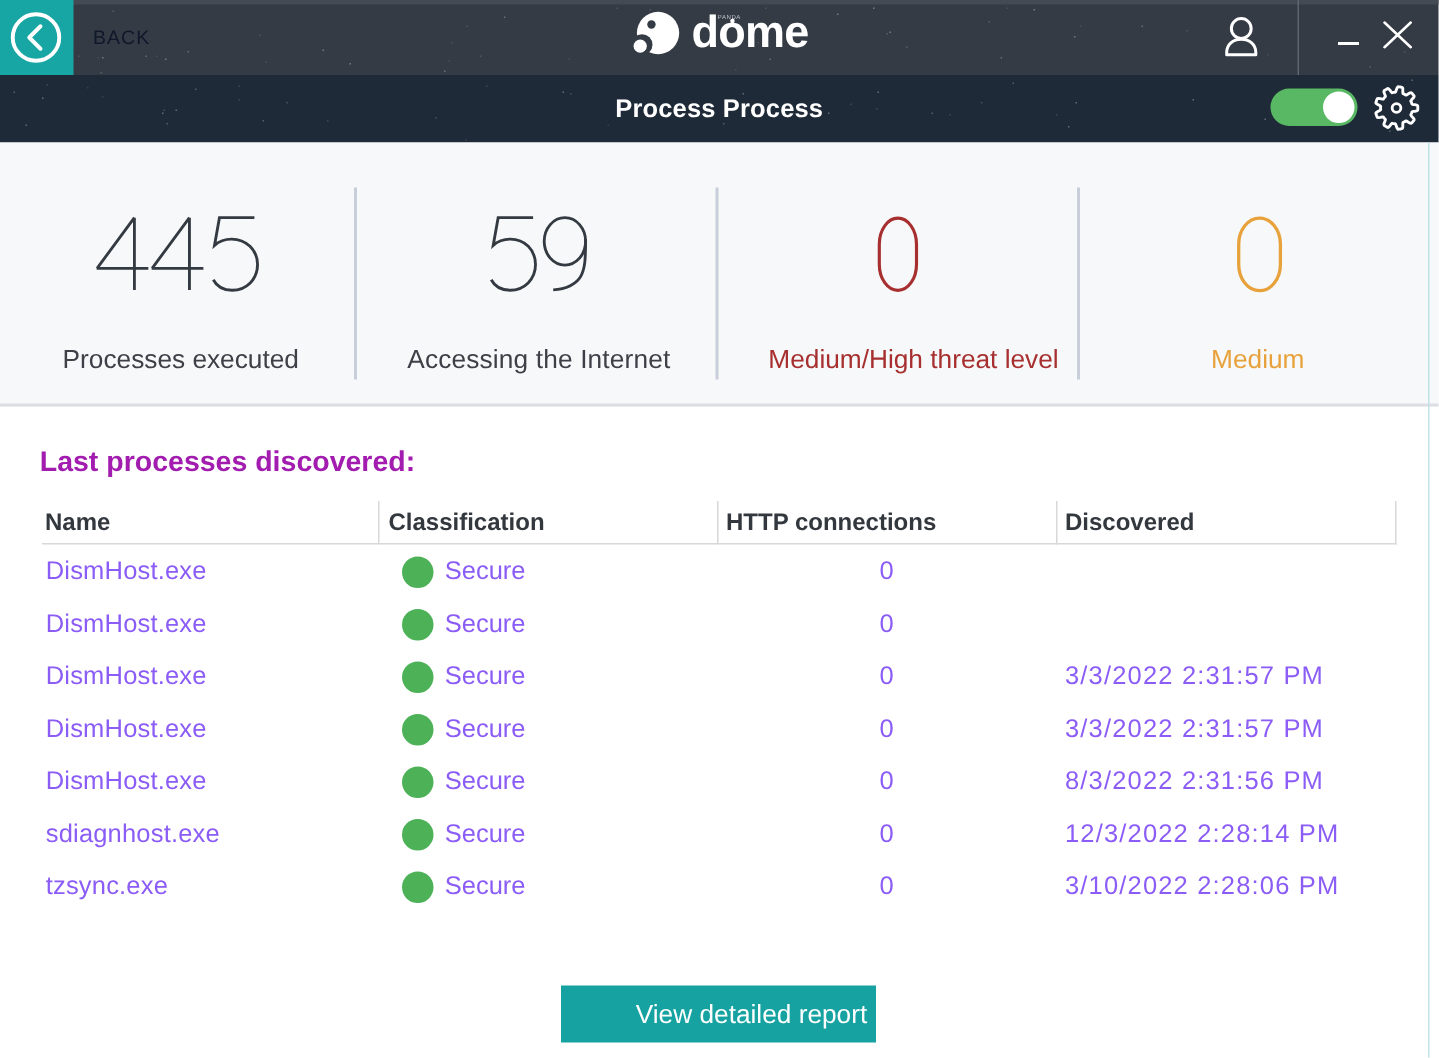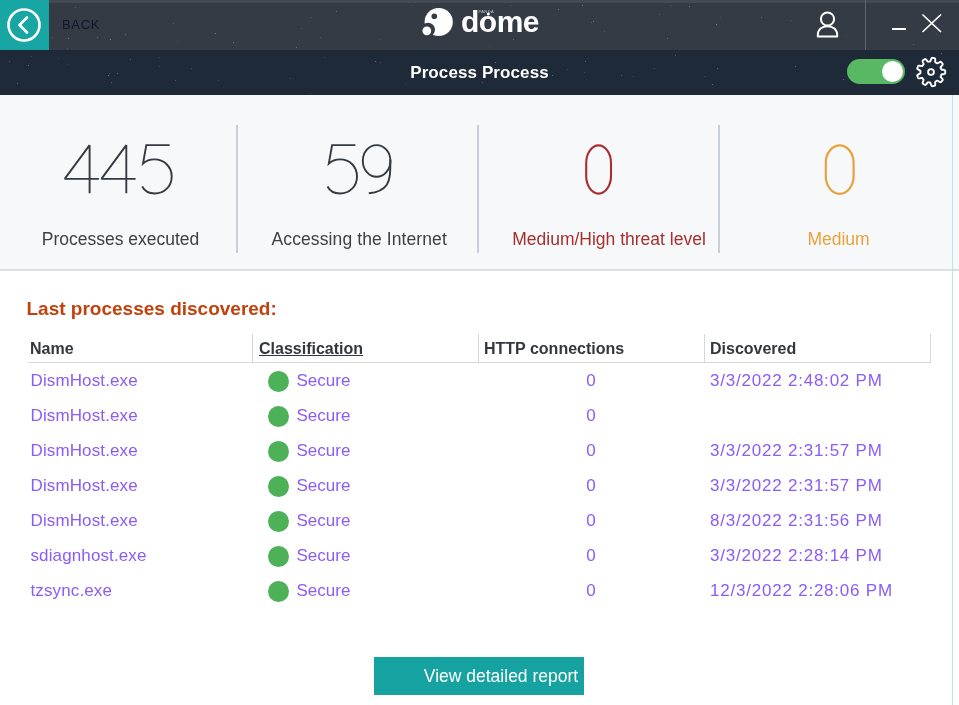--- a/index.html
+++ b/index.html
@@ -19,21 +19,21 @@
 .toggle { position:absolute; left:847px; top:59px; width:58px; height:25px;
   border-radius:13px; background:#58b863; }
 .toggle::after { content:""; position:absolute; right:2px; top:2px; width:21px; height:21px;
   border-radius:50%; background:#fff; }
 .stats { position:absolute; left:0; top:95px; width:959px; height:176px;
   background:#f7f8f9; border-bottom:2px solid #dddee3; }
 .stat { position:absolute; top:0; width:240px; height:172px; text-align:center;margin-top:20px; }
 .stat .lbl { position:absolute; left:0; top:114px; width:100%; font-size:17.5px; color:#3d4147; }
 .vsep { position:absolute; top:30px; width:2px; height:128px; background:#c9cedb; }
 .heading { position:absolute; left:26.5px; top:297.5px; font-size:19px; font-weight:bold;
-  color:#c2410c; }
+  color:#a21caf; }
 .thead { position:absolute; left:28px; top:333.5px; width:903px; height:29px;
   border-bottom:1px solid #d8d8d8; }
 .thead .hcell { position:absolute; top:6.5px; font-size:16px; font-weight:bold; color:#33383e; }
 .thead .hline { position:absolute; top:0; width:1px; height:29px; background:#d8d8d8; }
 .row { position:absolute; left:0; width:959px; height:35px; font-size:17px; color:#8b5cf6; }
 .row .nm { position:absolute; left:30.5px; top:6.5px; letter-spacing:0.12px; }
 .row .dot { position:absolute; left:268px; top:7px; width:21px; height:21px;
   border-radius:50%; background:#4cb157; }
 .row .sec { position:absolute; left:296.5px; top:6.5px; }
 .row .zero { position:absolute; left:585px; top:6.5px; width:12px; text-align:center; }
@@ -120,36 +120,35 @@
 
     <rect x="586.2" y="145.4" width="24.8" height="48.2" rx="12.4" ry="17.5" stroke="#a72f2f" stroke-width="2.1"></rect>
 
     <rect x="825.8" y="145.4" width="27.8" height="48.4" rx="13.9" ry="17.5" stroke="#e8a23c" stroke-width="2.2"></rect>
   </svg>
 </div>
 
 <div class="heading">Last processes discovered:</div>
 <div class="thead">
   <div class="hcell" style="left:2px;">Name</div>
-  <div class="hcell" style="left:231px;text-decoration:underline;">Classification</div>
+  <div class="hcell" style="left:231px;">Classification</div>
   <div class="hcell" style="left:456px;">HTTP connections</div>
   <div class="hcell" style="left:682px;">Discovered</div>
   <div class="hline" style="left:224px;"></div>
   <div class="hline" style="left:450px;"></div>
   <div class="hline" style="left:676px;"></div>
   <div class="hline" style="left:902px;"></div>
 </div>
 
 <div id="rows">
 <div class="row" style="top:364px">
  <span class="nm">DismHost.exe</span>
       <span class="dot"></span>
       <span class="sec">Secure</span>
  <span class="zero">0</span>
-      <span class="dt">3/3/2022 2:48:02 PM</span>
     </div>
 <div class="row" style="top:399px">
  <span class="nm">DismHost.exe</span>
       <span class="dot"></span>
       <span class="sec">Secure</span>
  <span class="zero">0</span>
     </div>
 <div class="row" style="top:434px">
  <span class="nm">DismHost.exe</span>
       <span class="dot"></span>
@@ -169,25 +168,25 @@
       <span class="dot"></span>
       <span class="sec">Secure</span>
  <span class="zero">0</span>
       <span class="dt">8/3/2022 2:31:56 PM</span>
     </div>
 <div class="row" style="top:539px">
  <span class="nm">sdiagnhost.exe</span>
       <span class="dot"></span>
       <span class="sec">Secure</span>
  <span class="zero">0</span>
-      <span class="dt">3/3/2022 2:28:14 PM</span>
+      <span class="dt">12/3/2022 2:28:14 PM</span>
     </div>
 <div class="row" style="top:574px">
  <span class="nm">tzsync.exe</span>
       <span class="dot"></span>
       <span class="sec">Secure</span>
  <span class="zero">0</span>
-      <span class="dt">12/3/2022 2:28:06 PM</span>
+      <span class="dt">3/10/2022 2:28:06 PM</span>
     </div>
 </div>
 
 <div class="btn">View detailed report</div>
 <div class="scrollline"></div>
 
 </body></html>

